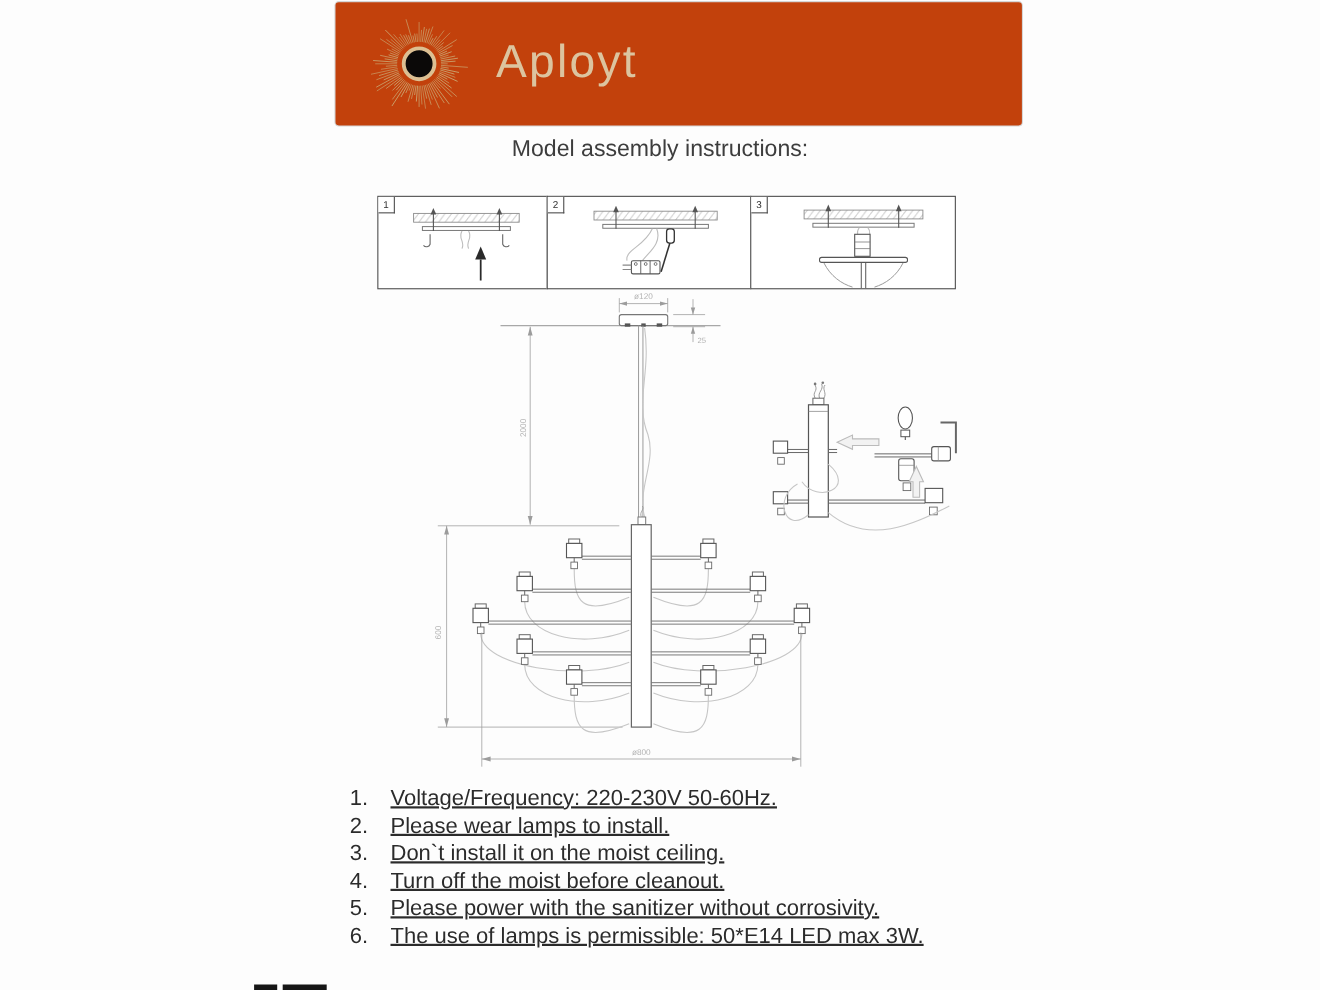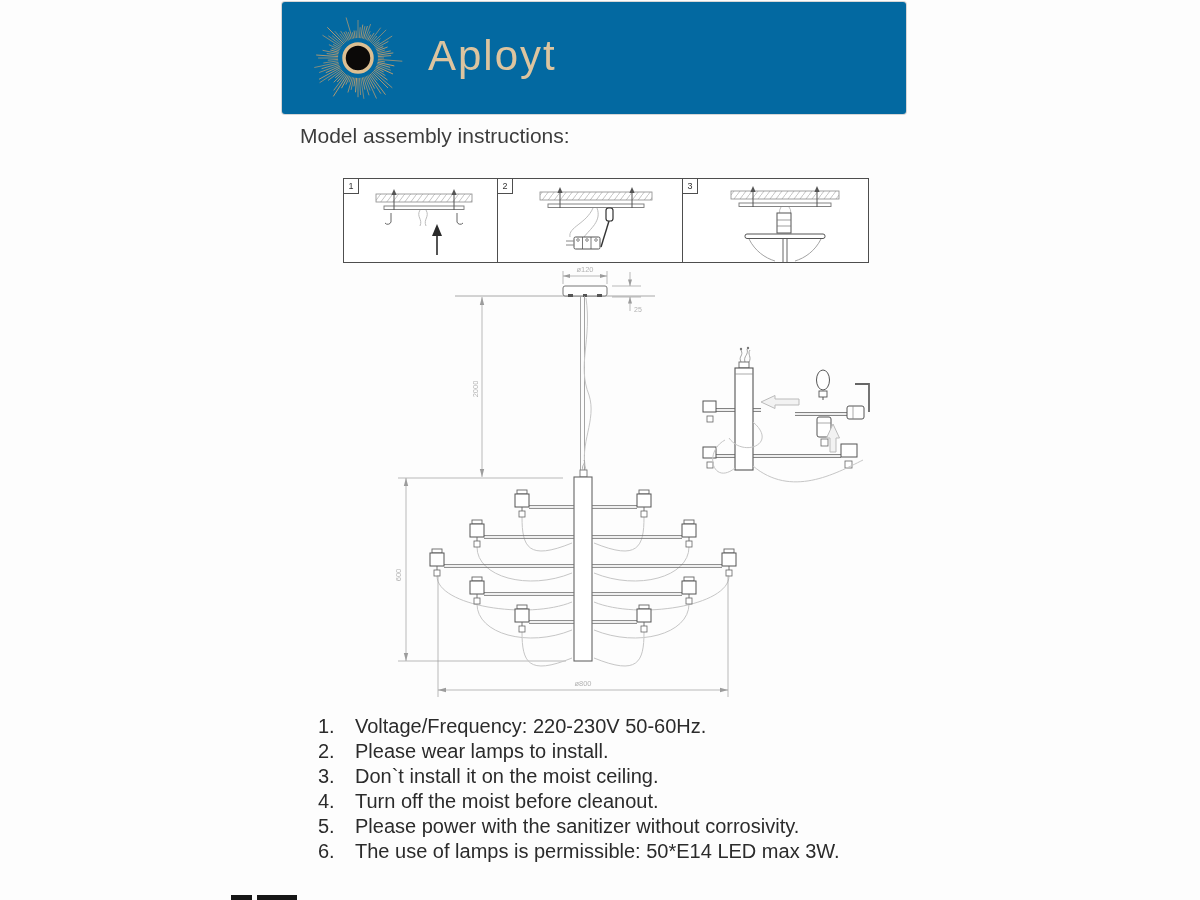--- a/index.html
+++ b/index.html
@@ -2,34 +2,34 @@
 <html><head>
 <meta charset="utf-8">
 <style>
   html,body{margin:0;padding:0;}
   body{
     width:1200px;height:900px;background:#fdfdfd;position:relative;overflow:hidden;
     font-family:"Liberation Sans",sans-serif;color:#2e2e2e;
   }
   
   .banner{
-    position:absolute;left:282px;top:2px;width:624px;height:112px;
-    background:#0369a1;border-radius:3px;overflow:hidden;
+    position:absolute;left:305px;top:2px;width:624px;height:112px;
+    background:#c2410c;border-radius:3px;overflow:hidden;
     box-shadow:0 0 0 1px #d6d6d6;
   }
   .banner svg{position:absolute;}
   #starburst{left:26px;top:6px;}
   #fan{right:0;top:0;}
   .brand{
     position:absolute;left:146px;top:30px;
     font-size:42px;font-weight:300;letter-spacing:2px;color:#dcc49f;
     font-family:"Liberation Sans",sans-serif;
   }
   
-  .title-block{position:absolute;left:300px;top:123px;width:600px;}
+  .title-block{position:absolute;left:300px;top:123px;width:600px;text-align:center;}
   .title-line{font-size:21px;color:#3d3d3d;line-height:25px;}
   
   .step-box{
     position:absolute;top:178px;height:85px;border:1px solid #4e4e4e;
     background:#fff;box-sizing:border-box;
   }
   #step-box-1{left:343px;width:155px;}
   #step-box-2{left:497px;width:186px;}
   #step-box-3{left:682px;width:187px;}
   .step-num{
@@ -40,21 +40,21 @@
   }
   .step-box svg{position:absolute;left:0;top:0;}
   
   #main-drawing{position:absolute;left:380px;top:262px;}
   #detail-drawing{position:absolute;left:695px;top:340px;}
   .dim-label{fill:#b3b3b3;font-family:"Liberation Sans",sans-serif;}
   
   .notes{position:absolute;left:318px;top:714px;width:620px;}
   .note-row{display:flex;font-size:20px;line-height:25px;color:#2b2b2b;}
   .note-num{width:37px;flex:0 0 37px;}
-  .note-text{flex:1;}
+  .note-text{flex:1;text-decoration:underline;}
   
   .cutmark{position:absolute;background:#161616;}
   #cutmark-a{left:231px;top:895px;width:21px;height:5px;}
   #cutmark-b{left:257px;top:895px;width:40px;height:5px;}
 </style>
 </head>
 <body>
 
 <div class="banner">
   <svg id="starburst" width="100" height="100" viewBox="0 0 100 100">

